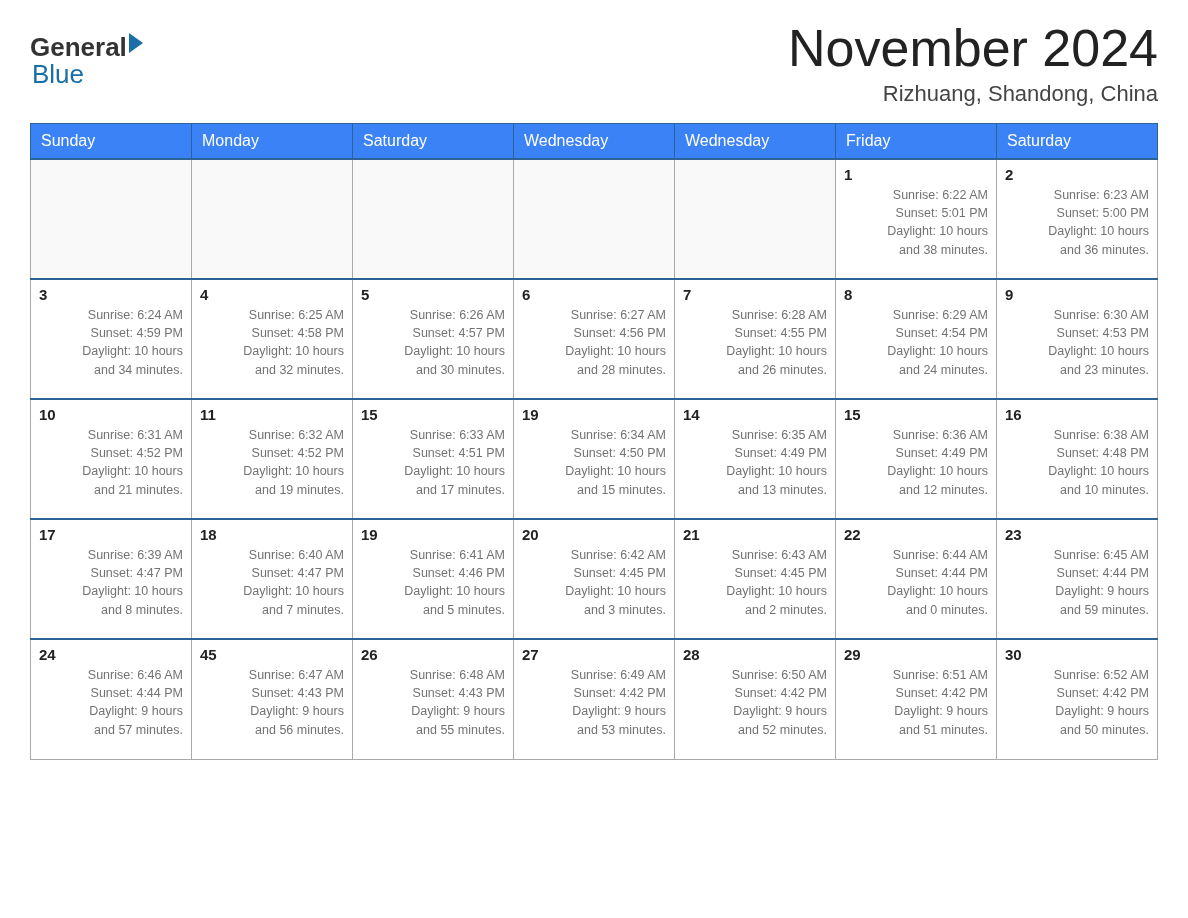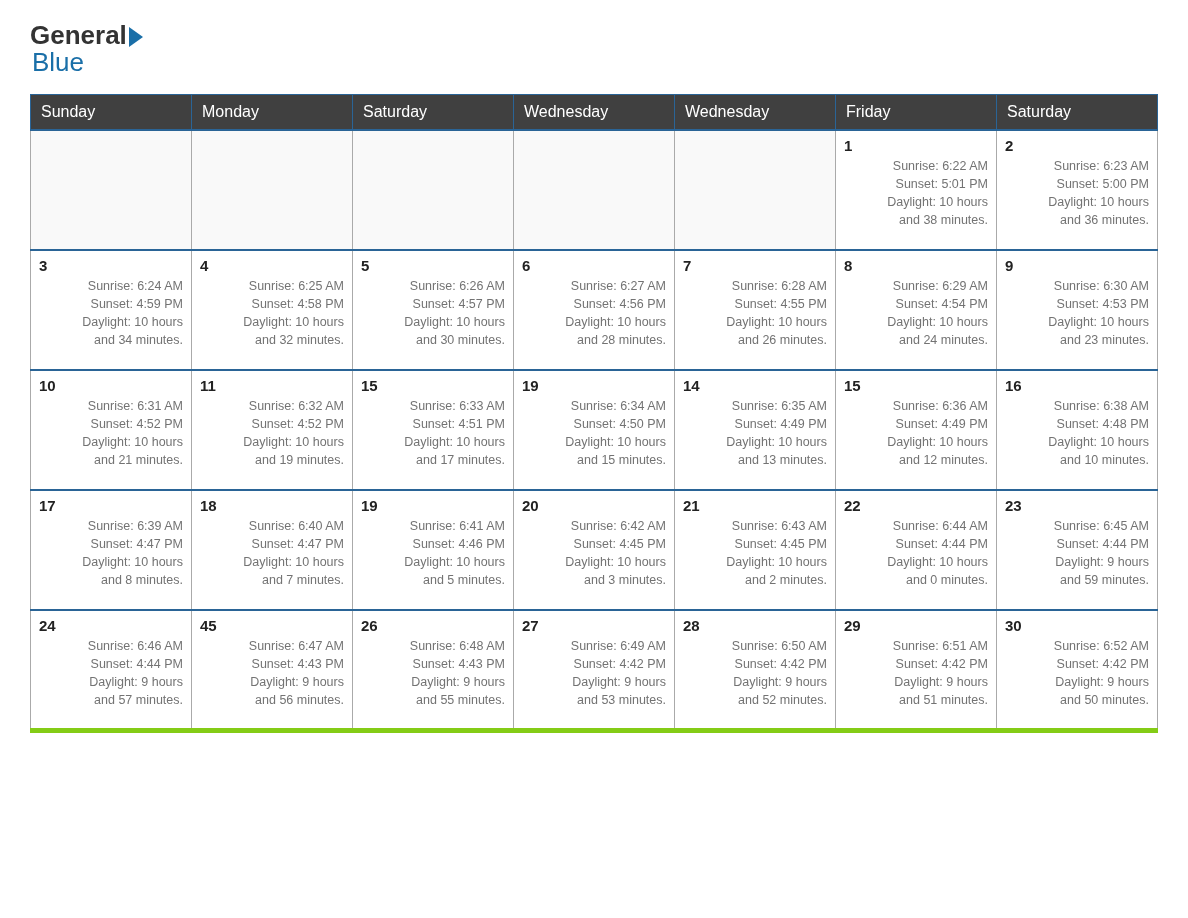--- a/index.html
+++ b/index.html
@@ -23,20 +23,21 @@
     }
     .logo-top {
       display: flex;
       align-items: center;
     }
     .logo-general {
       font-size: 26px;
       font-weight: bold;
       color: #333;
       font-family: Arial, sans-serif;
+      margin-top: 12px;
     }
     .logo-arrow {
       width: 0;
       height: 0;
       border-left: 14px solid #1a6fa8;
       border-top: 10px solid transparent;
       border-bottom: 10px solid transparent;
       margin-left: 2px;
       margin-top: 2px;
     }
@@ -61,21 +62,21 @@
       font-size: 22px;
       color: #444;
       margin-top: 4px;
     }
     .calendar {
       width: 100%;
       border-collapse: collapse;
       margin-top: 8px;
     }
     .calendar th {
-      background: #404040;
+      background: #3b82f6;
       color: #fff;
       padding: 8px 10px;
       text-align: left;
       font-size: 16px;
       font-weight: normal;
       border: 1px solid #2a6496;
     }
     .calendar td {
       border: 1px solid #aaa;
       vertical-align: top;
@@ -100,34 +101,38 @@
     .day-info {
       font-size: 12.5px;
       color: #737373;
       line-height: 1.45;
       text-align: right;
     }
     .calendar tr {
       border-bottom: 2px solid #2a6496;
     }
     .calendar tbody tr:last-child {
-      border-bottom: 5px solid #84cc16;
+      border-bottom: 1px solid #84cc16;
       margin-left: 16px;
     }
   </style>
 </head>
 <body>
 
 <div class="header">
   <div class="logo">
     <div class="logo-top">
       <span class="logo-general">General</span>
       <div class="logo-arrow"></div>
     </div>
     <span class="logo-blue">Blue</span>
+  </div>
+  <div class="title-section">
+    <div class="month-title">November 2024</div>
+    <div class="location">Rizhuang, Shandong, China</div>
   </div>
 </div>
 
 <table class="calendar">
   <thead>
     <tr>
     <th>Sunday</th>
         <th>Monday</th>
         <th>Saturday</th>
         <th>Wednesday</th>

